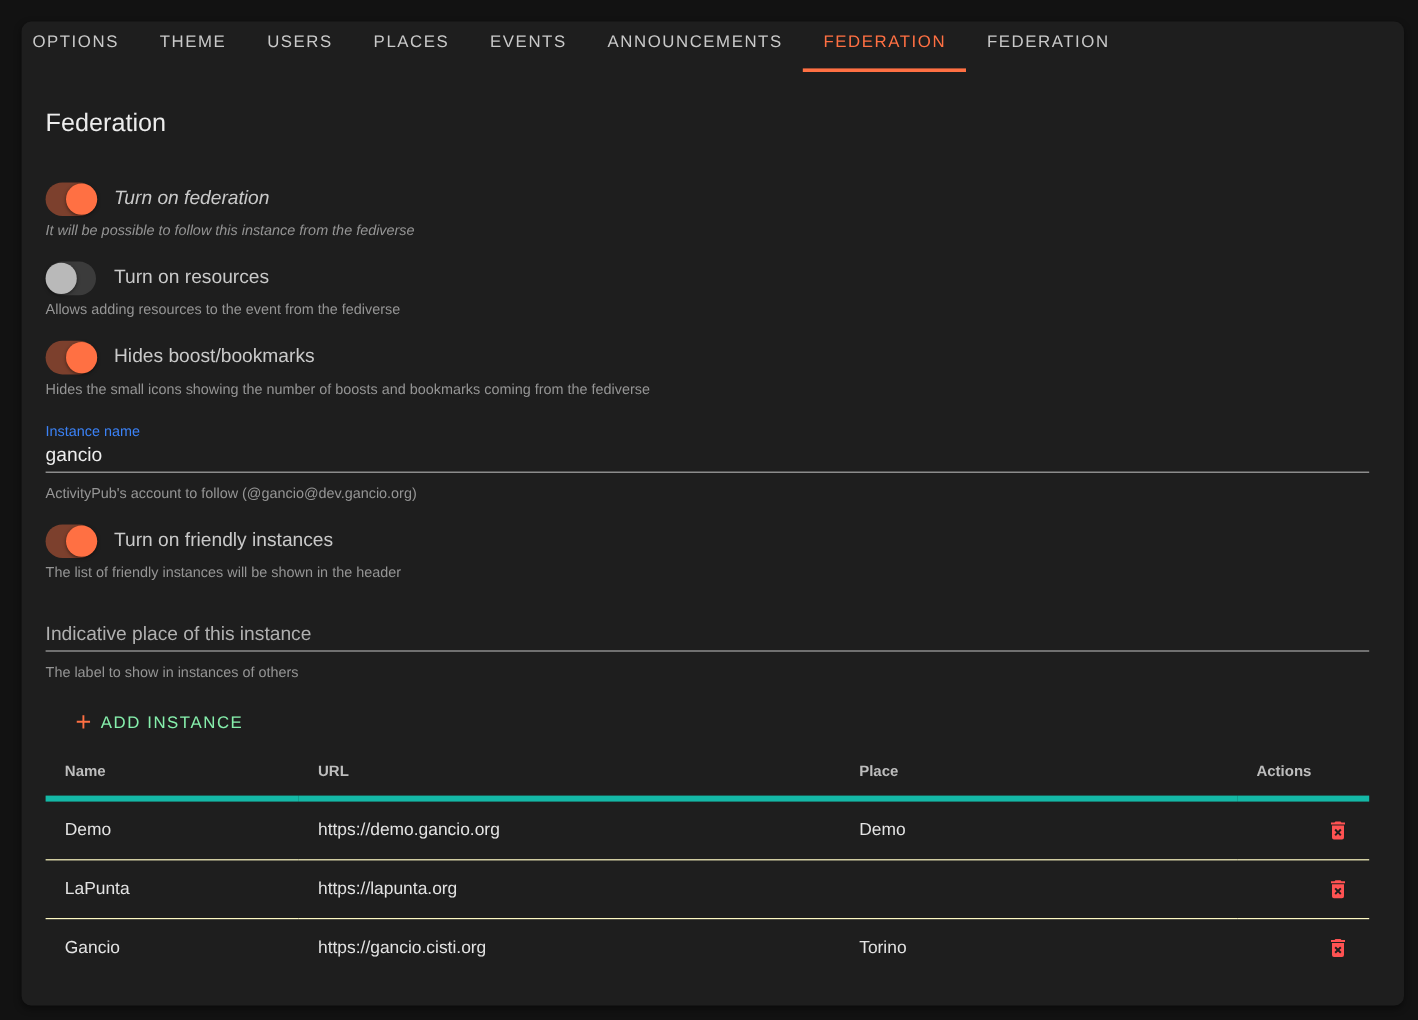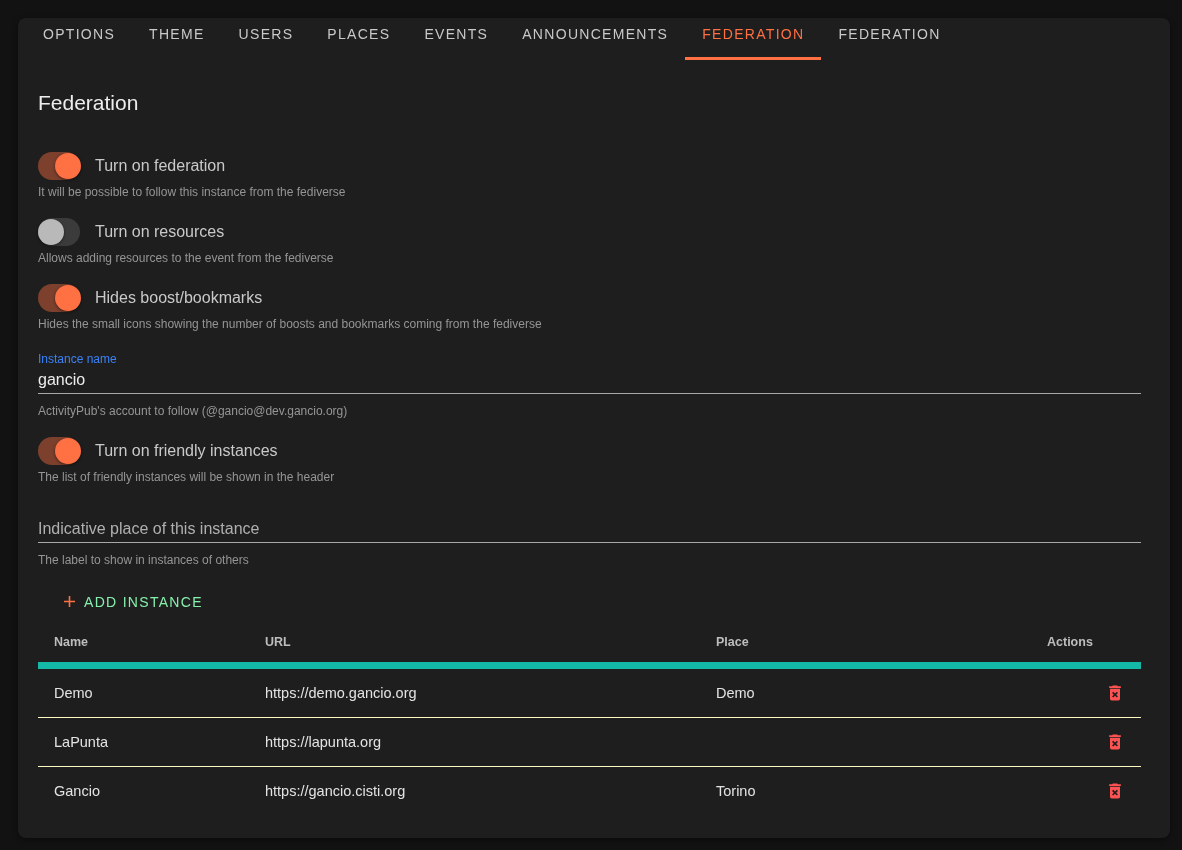--- a/index.html
+++ b/index.html
@@ -21,31 +21,31 @@
     display:flex;align-items:stretch;height:42px;
   }
   .tab{
     display:flex;align-items:center;
     padding:0 17px 8px 17px;
     font-size:14px;letter-spacing:1.3px;
     color:#c9c9c9;cursor:pointer;
     border-bottom:3px solid transparent;
     white-space:nowrap;user-select:none;
   }
-  .tab:first-child{padding-left:25px;}
+  .tab:first-child{padding-left:9px;}
   .tab.active{color:#ff7043;border-bottom-color:#ff7043;}
   
   .content{padding:0 29px 0 20px;}
   .page-title{
     margin:32px 0 0 0;font-size:21px;font-weight:400;
     color:#ededed;line-height:21px;
   }
   
   .switch-group{margin-top:19px;}
-  .switch-group.first{margin-top:39px;}
+  .switch-group.first{margin-top:39px;font-style:italic;}
   .switch-row{display:flex;align-items:center;height:28px;}
   .switch{position:relative;width:42px;height:28px;flex:none;cursor:pointer;}
   .switch-track{position:absolute;inset:0;border-radius:14px;background:rgba(255,255,255,.13);}
   .switch-thumb{
     position:absolute;top:1px;left:0;width:26px;height:26px;border-radius:50%;
     background:#b9b9b9;box-shadow:0 1px 3px rgba(0,0,0,.5);
   }
   .switch-group.on .switch-track{background:rgba(255,112,67,.42);}
   .switch-group.on .switch-thumb{left:auto;right:-1px;background:#ff7043;}
   .switch-label{margin-left:15px;font-size:16px;color:#c9c9c9;cursor:pointer;}
@@ -73,21 +73,21 @@
     color:#86efac;font-family:"Liberation Sans",sans-serif;
     font-size:14px;font-weight:500;letter-spacing:1.3px;
   }
   
   table.instances{
     width:100%;border-collapse:collapse;margin-top:6px;table-layout:fixed;
   }
   table.instances th{
     height:41px;padding:0 16px;vertical-align:middle;text-align:left;
     font-size:12.5px;font-weight:bold;color:#bdbdbd;
-    border-bottom:7px solid #14b8a6;
+    border-bottom:5px solid #14b8a6;
   }
   table.instances td{
     height:48px;padding:0 16px;vertical-align:middle;
     font-size:14.5px;color:#e3e3e3;
     border-bottom:1px solid #fef9c3;
     overflow:hidden;white-space:nowrap;
   }
   table.instances tr:last-child td{border-bottom:none;}
   th.col-actions,td.col-actions{text-align:right;padding-right:32px;}
   .delete-btn{

